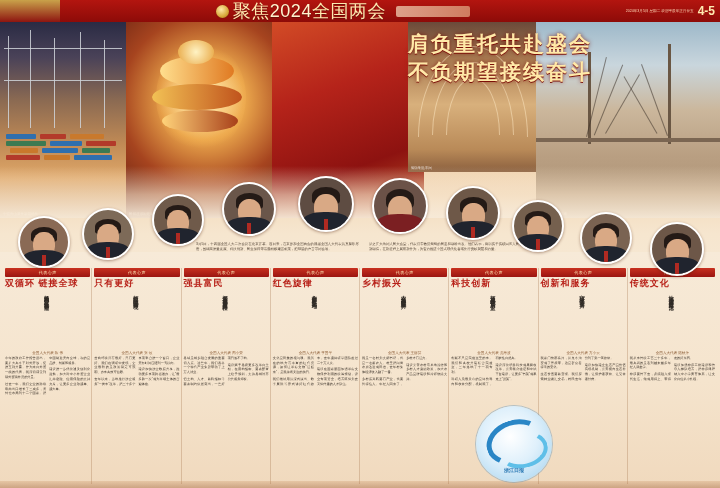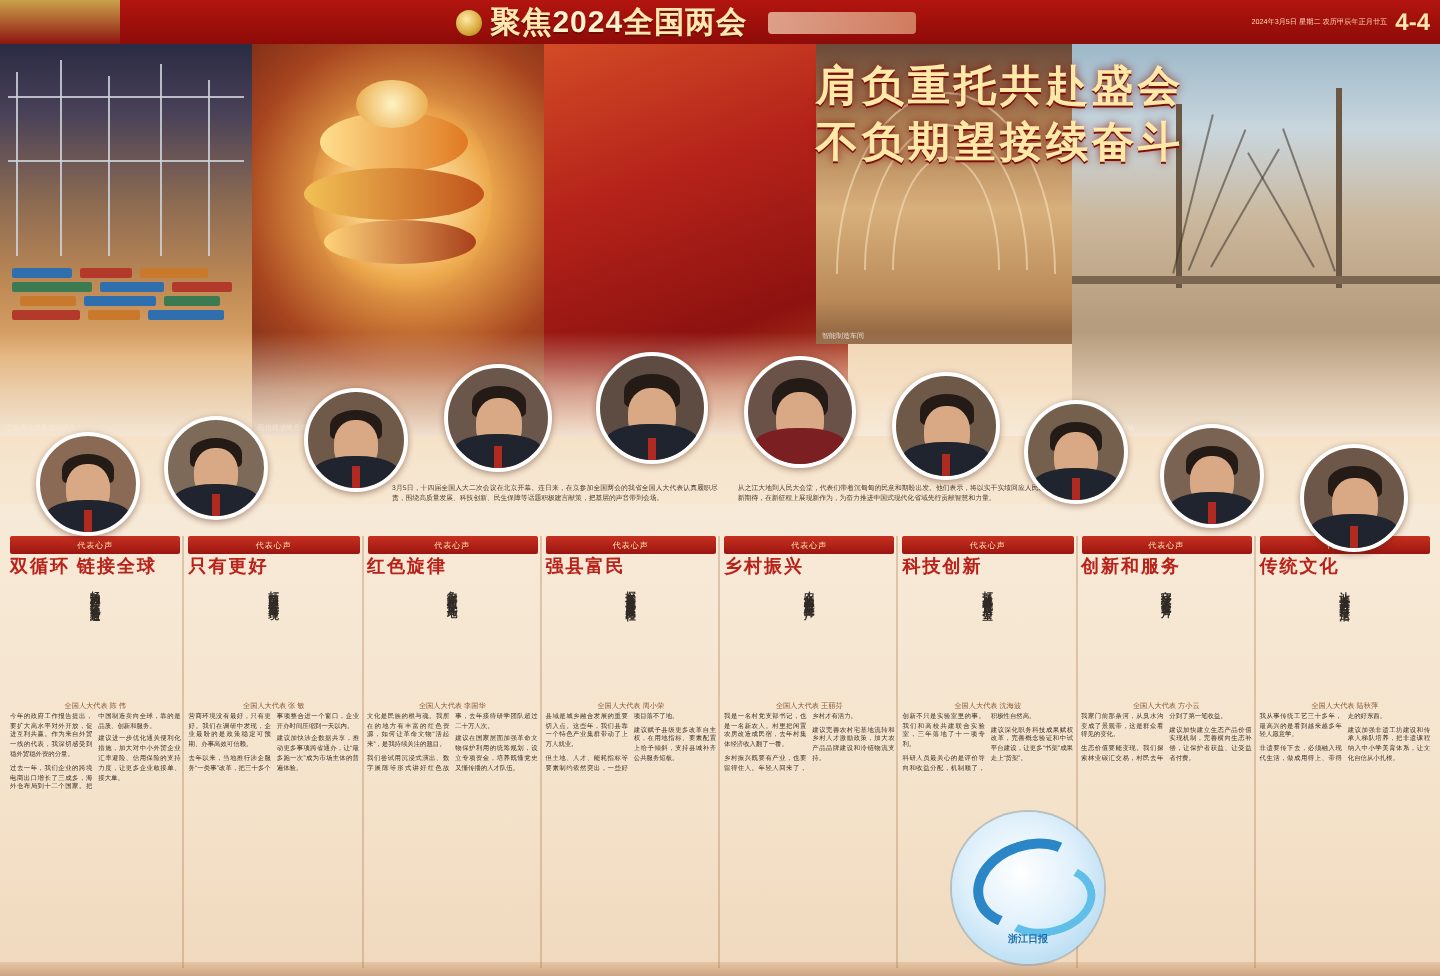--- a/index.html
+++ b/index.html
@@ -9,21 +9,21 @@
 
   
   .masthead{position:absolute;left:0;top:0;width:720px;height:22px;
             background:linear-gradient(180deg,#b3150f,#8d0b08);
             display:flex;align-items:center;}
   .mh-left{width:60px;height:22px;background:linear-gradient(180deg,#c9a24a,#8e1510);}
   .mh-center{flex:1;display:flex;align-items:center;justify-content:center;gap:4px;}
   .mh-emblem{width:13px;height:13px;border-radius:50%;
              background:radial-gradient(circle at 40% 35%,#ffe9a8,#d8a93a 60%,#9d6c14);
              box-shadow:0 0 1px #5d2a06;}
-  .mh-title{font-size:15px;font-weight:bold;color:#ffe9b0;letter-spacing:0.5px;
+  .mh-title{font-size:18px;font-weight:normal;color:#ffe9b0;letter-spacing:0.5px;
             text-shadow:0 1px 0 #6e0c07;}
   .mh-title .yr{color:#fff3cf;}
   .mh-tag{width:74px;height:11px;border-radius:2px;
           background:linear-gradient(90deg,#e8b9a0,#d88f6f);opacity:.85;margin-left:6px;}
   .mh-right{display:flex;align-items:center;gap:4px;padding-right:5px;}
   .mh-date{font-size:3.6px;color:#ffd9b8;line-height:1.25;text-align:right;}
   .mh-pg{font-size:12px;font-weight:bold;color:#ffe9b0;}
 
   
   .hero{position:absolute;left:0;top:22px;width:720px;height:196px;overflow:hidden;}
@@ -119,21 +119,21 @@
   <div class="masthead">
     <div class="mh-left"></div>
     <div class="mh-center">
       <div class="mh-emblem"></div>
       <div class="mh-title"><span>聚焦</span><span class="yr">2024</span><span>全国两会</span></div>
       <div class="mh-tag"></div>
     </div>
     <div class="mh-right">
       <div class="mh-date">2024年3月5日 星期二
 农历甲辰年正月廿五</div>
-      <div class="mh-pg">4-4</div>
+      <div class="mh-pg">4-5</div>
     </div>
   </div>
 
   <div class="hero">
 
     <div class="ph ph-port">
       <div class="crane" style="left:8px;top:14px;width:1px;height:92px;"></div>
       <div class="crane" style="left:30px;top:8px;width:1px;height:98px;"></div>
       <div class="crane" style="left:54px;top:16px;width:1px;height:90px;"></div>
       <div class="crane" style="left:80px;top:10px;width:1px;height:96px;"></div>
@@ -289,41 +289,41 @@
           <p>营商环境没有最好，只有更好。我们在调研中发现，企业最盼的是政策稳定可预期、办事高效可信赖。</p>
           <p>去年以来，当地推行涉企服务“一类事”改革，把三十多个事项整合进一个窗口，企业开办时间压缩到一天以内。</p>
           <p>建议加快涉企数据共享，推动更多事项跨省通办，让“最多跑一次”成为市场主体的普遍体验。</p>
         </div>
       </div>
 
       <div class="col">
         <div class="ctag">
             <span>代表心声</span>
           </div>
+        <div class="ctitle">强县富民</div>
+        <div class="csub">探索县域高质量发展路径</div>
+        <div class="cname">全国人大代表  周小荣</div>
+        <div class="ctext">
+          <p>县域是城乡融合发展的重要切入点。这些年，我们县靠一个特色产业集群带动了上万人就业。</p>
+          <p>但土地、人才、能耗指标等要素制约依然突出，一些好项目落不了地。</p>
+          <p>建议赋予县级更多改革自主权，在用地指标、要素配置上给予倾斜，支持县城补齐公共服务短板。</p>
+        </div>
+      </div>
+
+      <div class="col">
+        <div class="ctag">
+            <span>代表心声</span>
+          </div>
         <div class="ctitle">红色旋律</div>
         <div class="csub">争创新时代文化高地</div>
         <div class="cname">全国人大代表  李国华</div>
         <div class="ctext">
           <p>文化是民族的根与魂。我所在的地方有丰富的红色资源，如何让革命文物“活起来”，是我持续关注的题目。</p>
           <p>我们尝试用沉浸式演出、数字展陈等形式讲好红色故事，去年接待研学团队超过二十万人次。</p>
           <p>建议在国家层面加强革命文物保护利用的统筹规划，设立专项资金，培养既懂党史又懂传播的人才队伍。</p>
-        </div>
-      </div>
-
-      <div class="col">
-        <div class="ctag">
-            <span>代表心声</span>
-          </div>
-        <div class="ctitle">强县富民</div>
-        <div class="csub">探索县域高质量发展路径</div>
-        <div class="cname">全国人大代表  周小荣</div>
-        <div class="ctext">
-          <p>县域是城乡融合发展的重要切入点。这些年，我们县靠一个特色产业集群带动了上万人就业。</p>
-          <p>但土地、人才、能耗指标等要素制约依然突出，一些好项目落不了地。</p>
-          <p>建议赋予县级更多改革自主权，在用地指标、要素配置上给予倾斜，支持县城补齐公共服务短板。</p>
         </div>
       </div>
 
       <div class="col">
         <div class="ctag">
             <span>代表心声</span>
           </div>
         <div class="ctitle">乡村振兴</div>
         <div class="csub">农文旅融合做好土特产</div>
         <div class="cname">全国人大代表  王丽芬</div>

